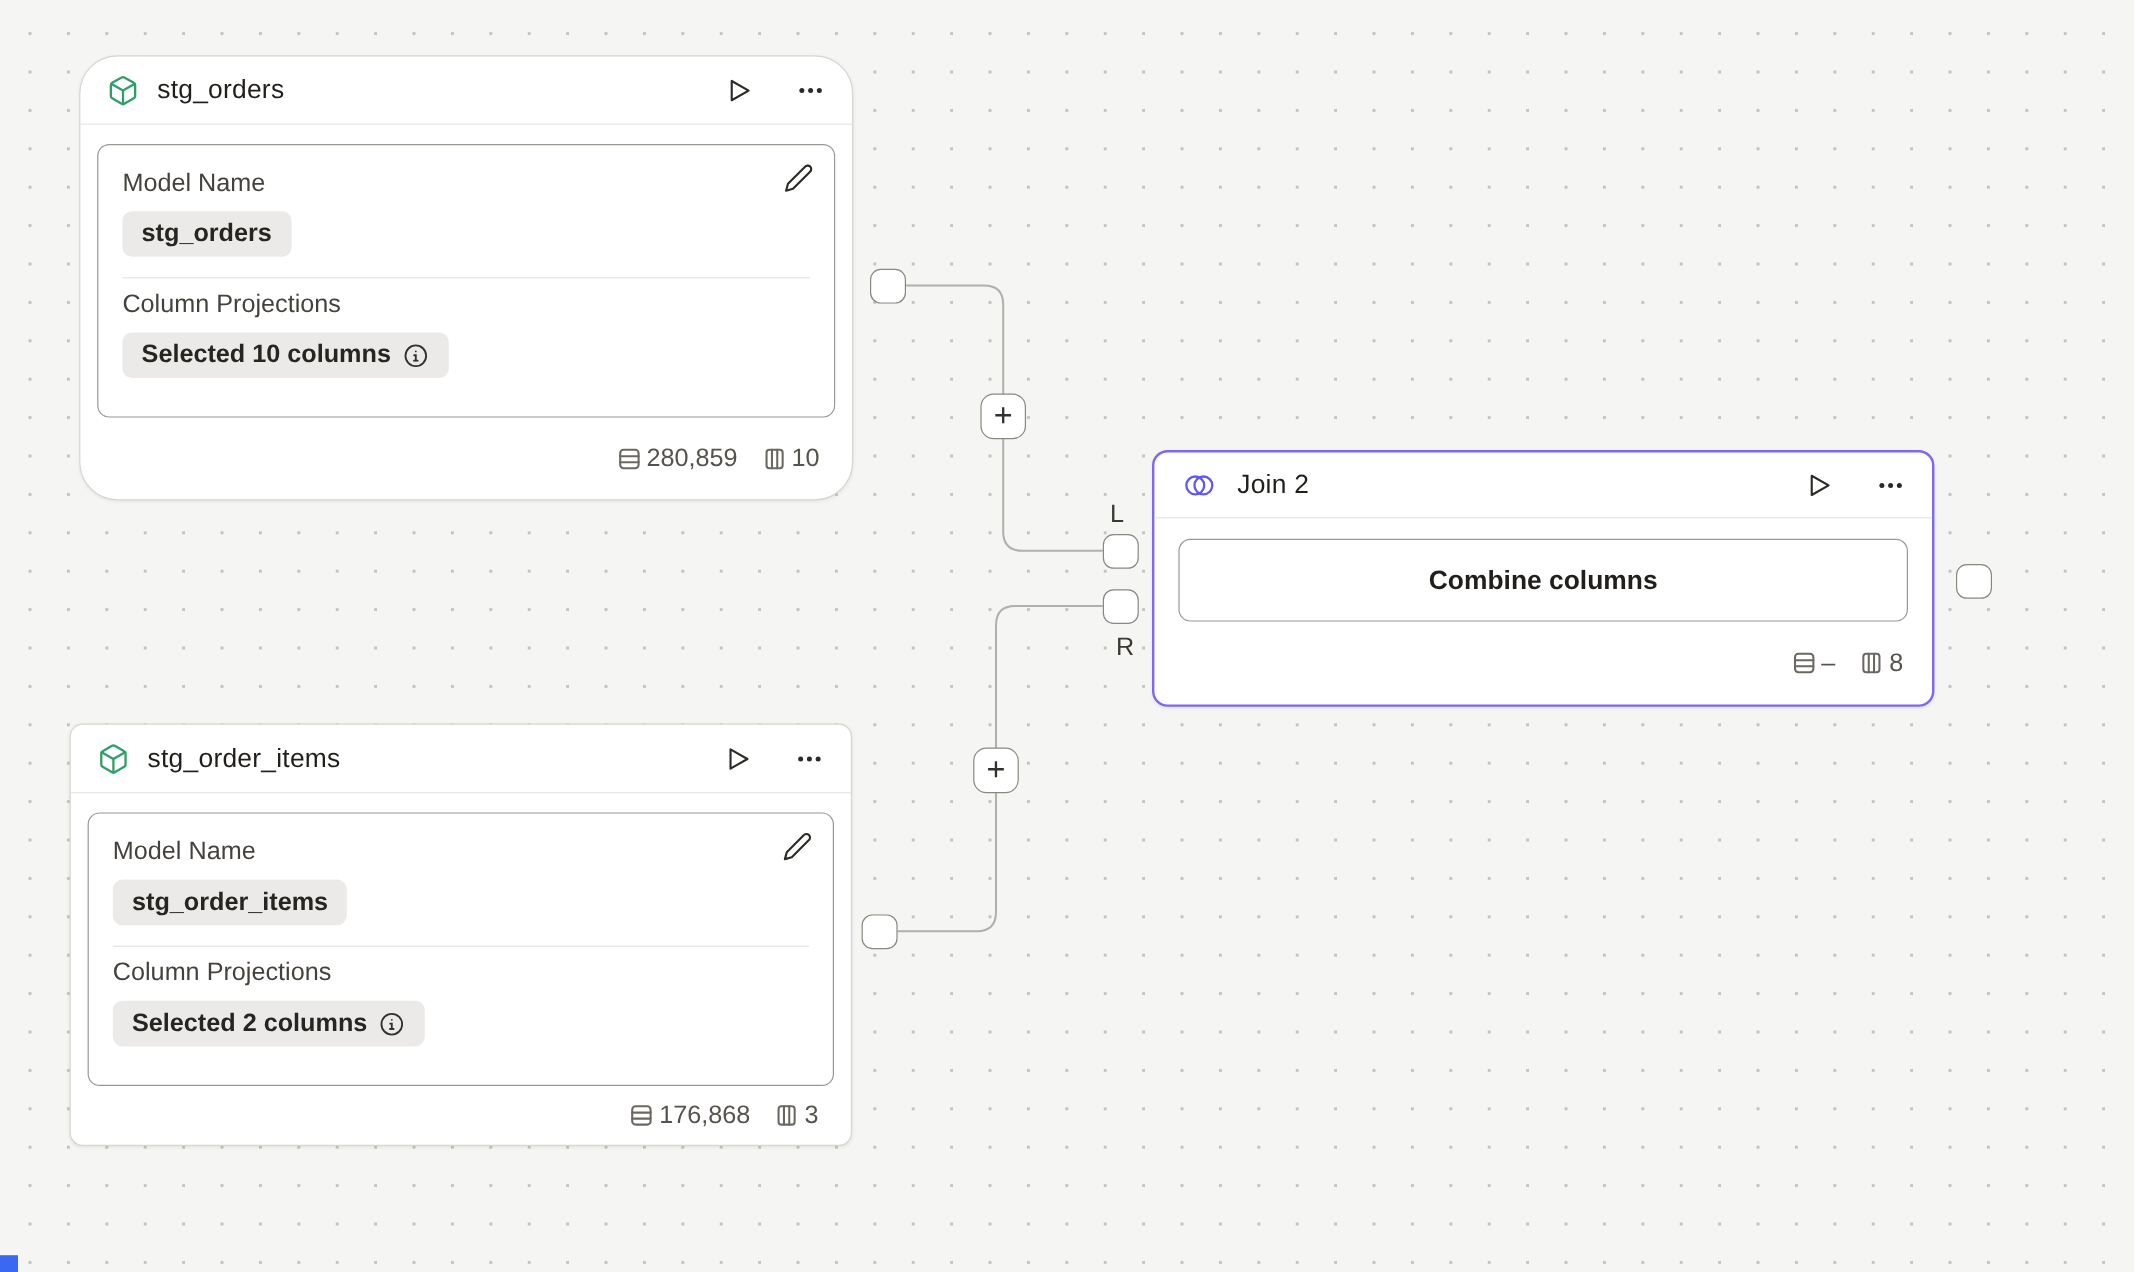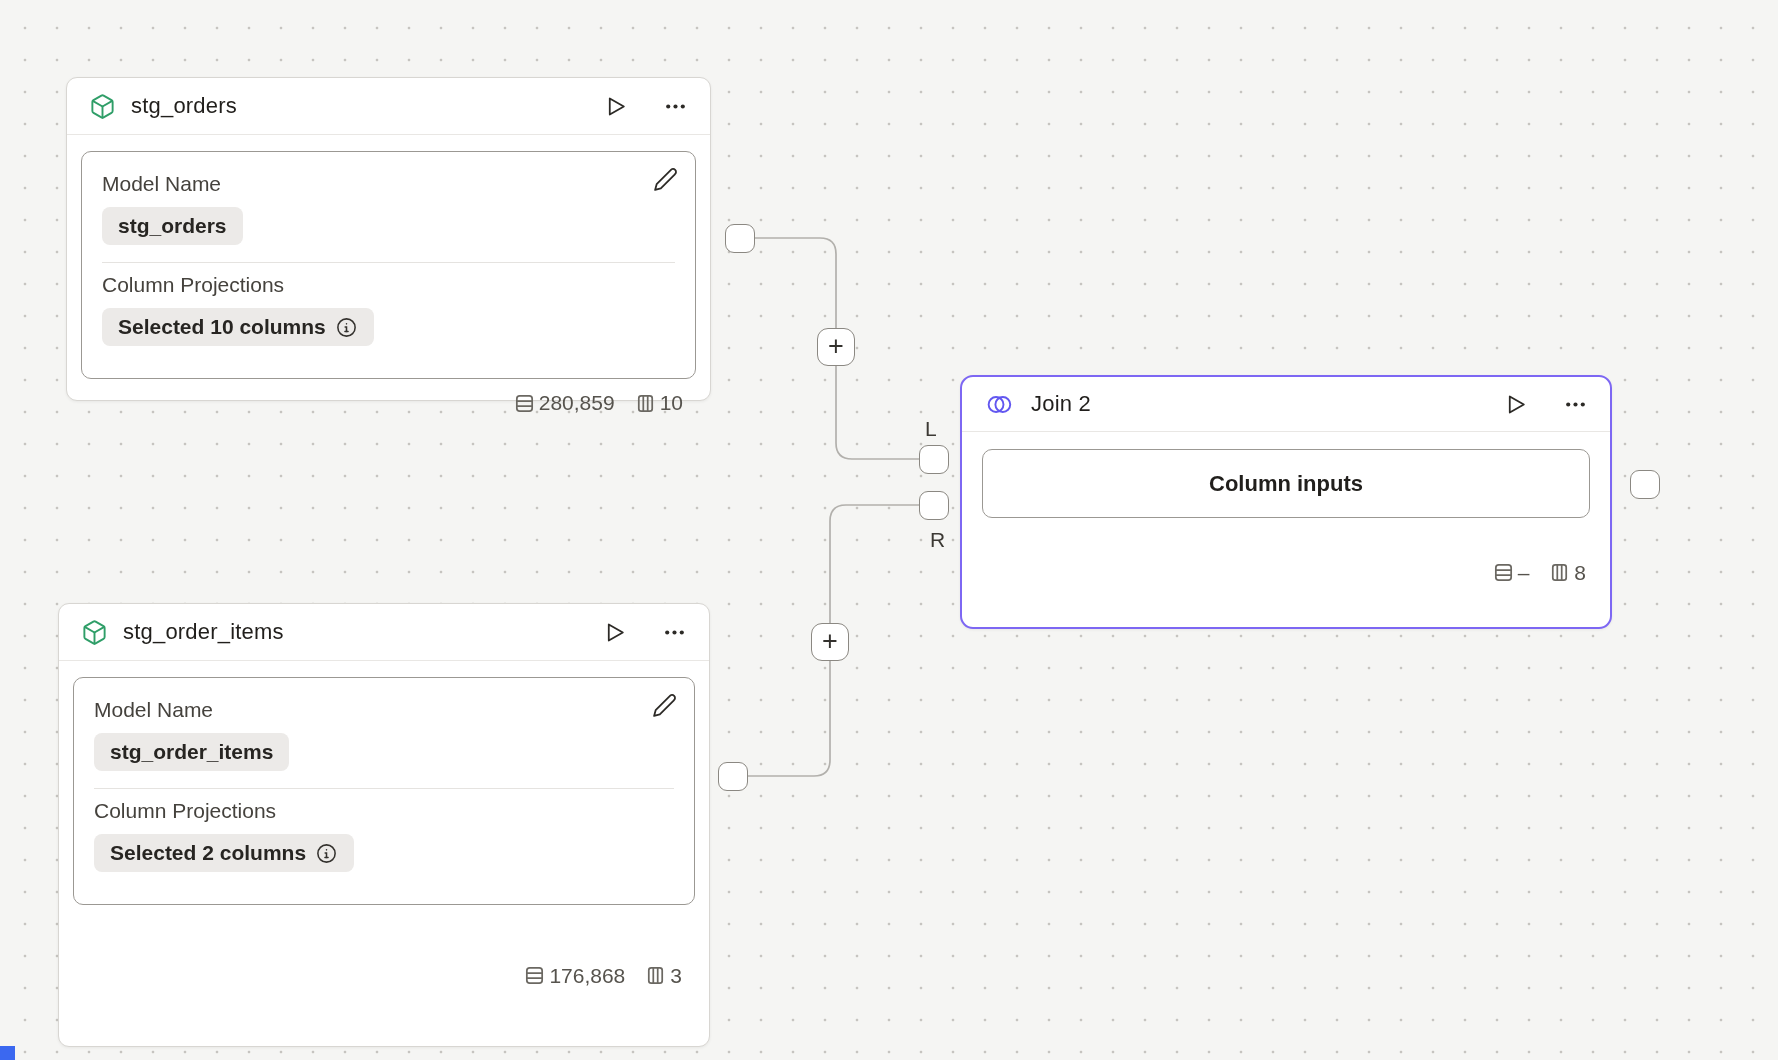--- a/index.html
+++ b/index.html
@@ -84,21 +84,21 @@
 </head>
 <body>
 
 <div class="canvas">
 
   <svg class="edge-layer" width="1778" height="1060" viewBox="0 0 1778 1060">
     <path d="M 755 238 H 820 Q 836 238 836 254 V 443 Q 836 459 852 459 H 919"></path>
     <path d="M 748 776 H 814 Q 830 776 830 760 V 521 Q 830 505 846 505 H 919"></path>
   </svg>
 
-  <div class="node" style="left:66px; top:77px; width:645px; height:324px;">
+  <div class="node" style="left:66px; top:46px; width:645px; height:371px;border-radius:32px;">
     <div class="node-header">
       <span class="icon-btn" style="color:#2f9e68;">
         <svg width="27" height="27" viewBox="0 0 24 24" fill="none" stroke="currentColor" stroke-width="1.7" stroke-linecap="round" stroke-linejoin="round">
           <path d="M21 8a2 2 0 0 0-1-1.73l-7-4a2 2 0 0 0-2 0l-7 4A2 2 0 0 0 3 8v8a2 2 0 0 0 1 1.73l7 4a2 2 0 0 0 2 0l7-4A2 2 0 0 0 21 16Z"></path>
           <path d="m3.3 7 8.7 5 8.7-5"></path>
             <path d="M12 22V12"></path>
         </svg>
       </span>
       <span class="node-title">stg_orders</span>
       <span class="header-spacer"></span>
@@ -154,21 +154,21 @@
       <span class="stat-icon">
         <svg width="23" height="23" viewBox="0 0 24 24" fill="none" stroke="currentColor" stroke-width="1.8" stroke-linecap="round">
             <rect x="5" y="4" width="14" height="16" rx="2.5"></rect>
             <path d="M9.7 4v16M14.3 4v16"></path>
           </svg>
       </span>
       <span>10</span>
     </div>
   </div>
 
-  <div class="node" style="left:58px; top:603px; width:652px; height:444px;">
+  <div class="node" style="left:58px; top:603px; width:652px; height:352px;">
     <div class="node-header">
       <span class="icon-btn" style="color:#2f9e68;">
         <svg width="27" height="27" viewBox="0 0 24 24" fill="none" stroke="currentColor" stroke-width="1.7" stroke-linecap="round" stroke-linejoin="round">
           <path d="M21 8a2 2 0 0 0-1-1.73l-7-4a2 2 0 0 0-2 0l-7 4A2 2 0 0 0 3 8v8a2 2 0 0 0 1 1.73l7 4a2 2 0 0 0 2 0l7-4A2 2 0 0 0 21 16Z"></path>
           <path d="m3.3 7 8.7 5 8.7-5"></path>
             <path d="M12 22V12"></path>
         </svg>
       </span>
       <span class="node-title">stg_order_items</span>
       <span class="header-spacer"></span>
@@ -224,21 +224,21 @@
       <span class="stat-icon">
         <svg width="23" height="23" viewBox="0 0 24 24" fill="none" stroke="currentColor" stroke-width="1.8" stroke-linecap="round">
             <rect x="5" y="4" width="14" height="16" rx="2.5"></rect>
             <path d="M9.7 4v16M14.3 4v16"></path>
           </svg>
       </span>
       <span>3</span>
     </div>
   </div>
 
-  <div class="node selected" style="left:960px; top:375px; width:652px; height:254px;">
+  <div class="node selected" style="left:960px; top:375px; width:652px; height:214px;">
     <div class="node-header">
       <span class="icon-btn" style="color:#6257f0;">
         <svg width="32" height="27" viewBox="0 0 28 24" fill="none" stroke="currentColor" stroke-width="1.7">
             <circle cx="10.5" cy="12" r="6.6"></circle>
             <circle cx="16.5" cy="12" r="6.6"></circle>
           </svg>
       </span>
       <span class="node-title">Join 2</span>
       <span class="header-spacer"></span>
       <button class="icon-btn">
@@ -249,21 +249,21 @@
       <button class="icon-btn">
         <svg width="25" height="25" viewBox="0 0 24 24" fill="currentColor">
             <circle cx="5" cy="12" r="2"></circle>
             <circle cx="12" cy="12" r="2"></circle>
             <circle cx="19" cy="12" r="2"></circle>
           </svg>
       </button>
     </div>
     <div class="node-divider"></div>
     <button class="join-button">
-      <span>Column inputs</span>
+      <span>Combine columns</span>
     </button>
     <div class="node-footer" style="padding-right:24px;">
       <span class="stat-icon">
         <svg width="23" height="23" viewBox="0 0 24 24" fill="none" stroke="currentColor" stroke-width="1.8" stroke-linecap="round">
             <rect x="4" y="4" width="16" height="16" rx="3"></rect>
             <path d="M4 9.6h16M4 14.8h16"></path>
           </svg>
       </span>
       <span>–</span>
       <span class="gap"></span>

